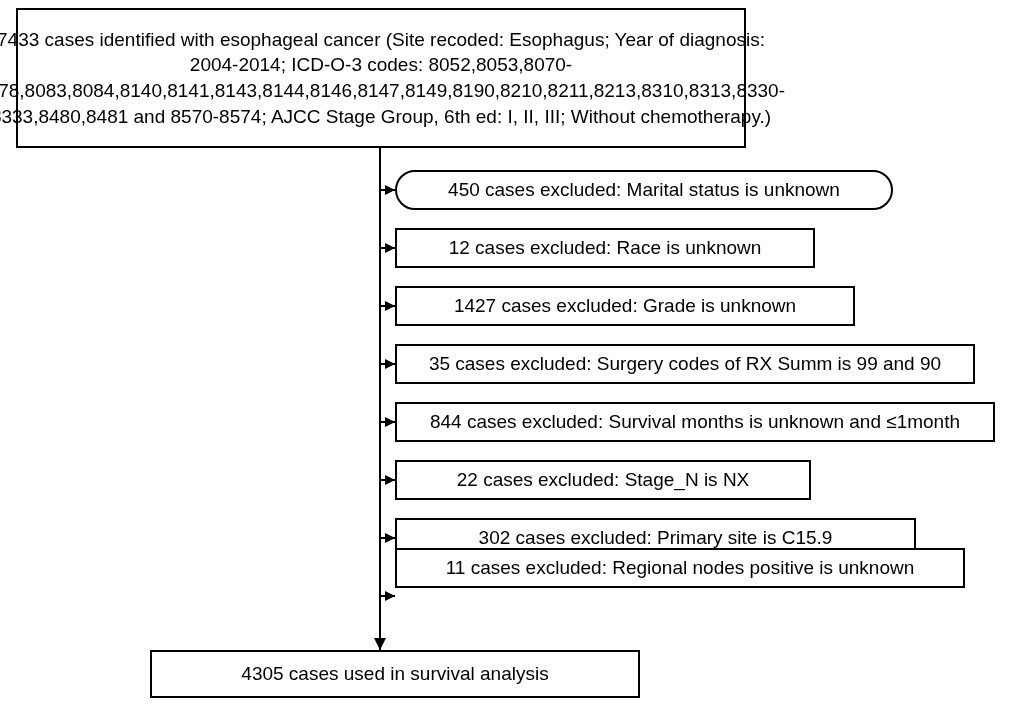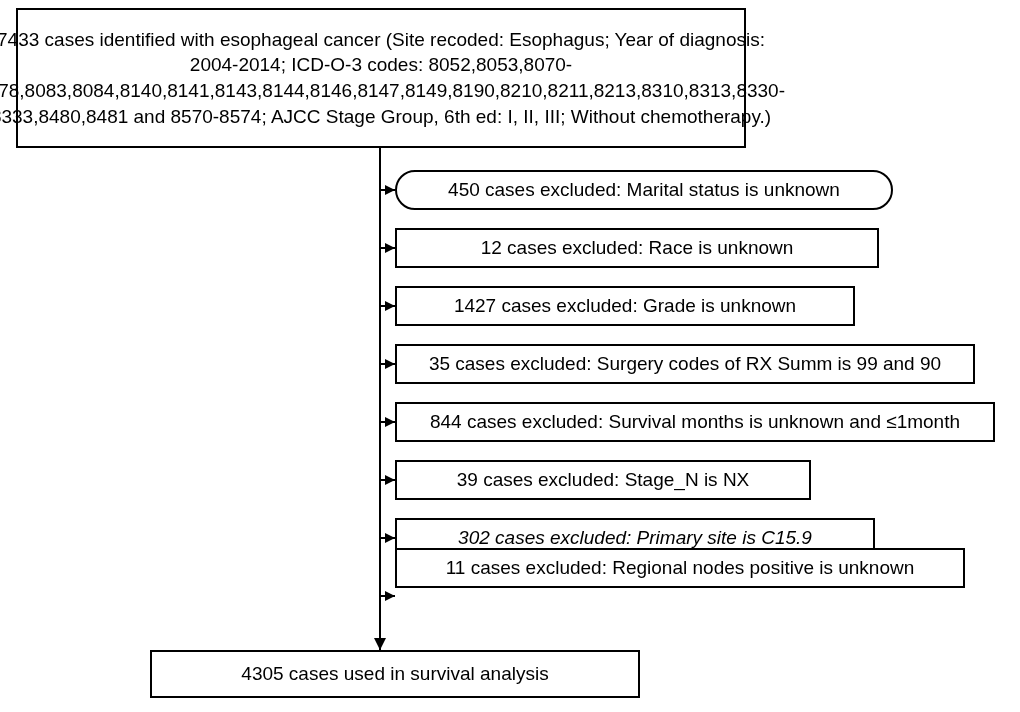--- a/index.html
+++ b/index.html
@@ -105,36 +105,36 @@
       </g>
   </svg>
 
   <div class="box top-box">
     <span>7433 cases identified with esophageal cancer (Site recoded: Esophagus; Year of diagnosis: 2004-2014; ICD-O-3 codes: 8052,8053,8070-8078,8083,8084,8140,8141,8143,8144,8146,8147,8149,8190,8210,8211,8213,8310,8313,8330-8333,8480,8481 and 8570-8574; AJCC Stage Group, 6th ed: I, II, III; Without chemotherapy.)</span>
   </div>
 
   <div class="box exclusion-box" style="top: 170px; width: 498px; border-radius: 20px;">
     <span>450 cases excluded: Marital status is unknown</span>
   </div>
-  <div class="box exclusion-box" style="top: 228px; width: 484px;">
+  <div class="box exclusion-box" style="top: 228px; width: 420px;">
     <span>12 cases excluded: Race is unknown</span>
   </div>
   <div class="box exclusion-box" style="top: 286px; width: 460px;">
     <span>1427 cases excluded: Grade is unknown</span>
   </div>
   <div class="box exclusion-box" style="top: 344px; width: 580px;">
     <span>35 cases excluded: Surgery codes of  RX Summ is 99 and 90</span>
   </div>
   <div class="box exclusion-box" style="top: 402px; width: 600px;">
     <span>844 cases excluded: Survival months is unknown and ≤1month</span>
   </div>
   <div class="box exclusion-box" style="top: 460px; width: 416px;">
-    <span>39 cases excluded: Stage_N is NX</span>
+    <span>22 cases excluded: Stage_N is NX</span>
   </div>
-  <div class="box exclusion-box" style="top: 518px; width: 480px; font-style: italic;">
+  <div class="box exclusion-box" style="top: 518px; width: 521px;">
     <span>302 cases excluded: Primary site is C15.9</span>
   </div>
   <div class="box exclusion-box" style="top: 548px; width: 570px;">
     <span>11 cases excluded: Regional nodes positive is unknown</span>
   </div>
 
   <div class="box bottom-box">
     <span>4305 cases used in survival analysis</span>
   </div>
 

